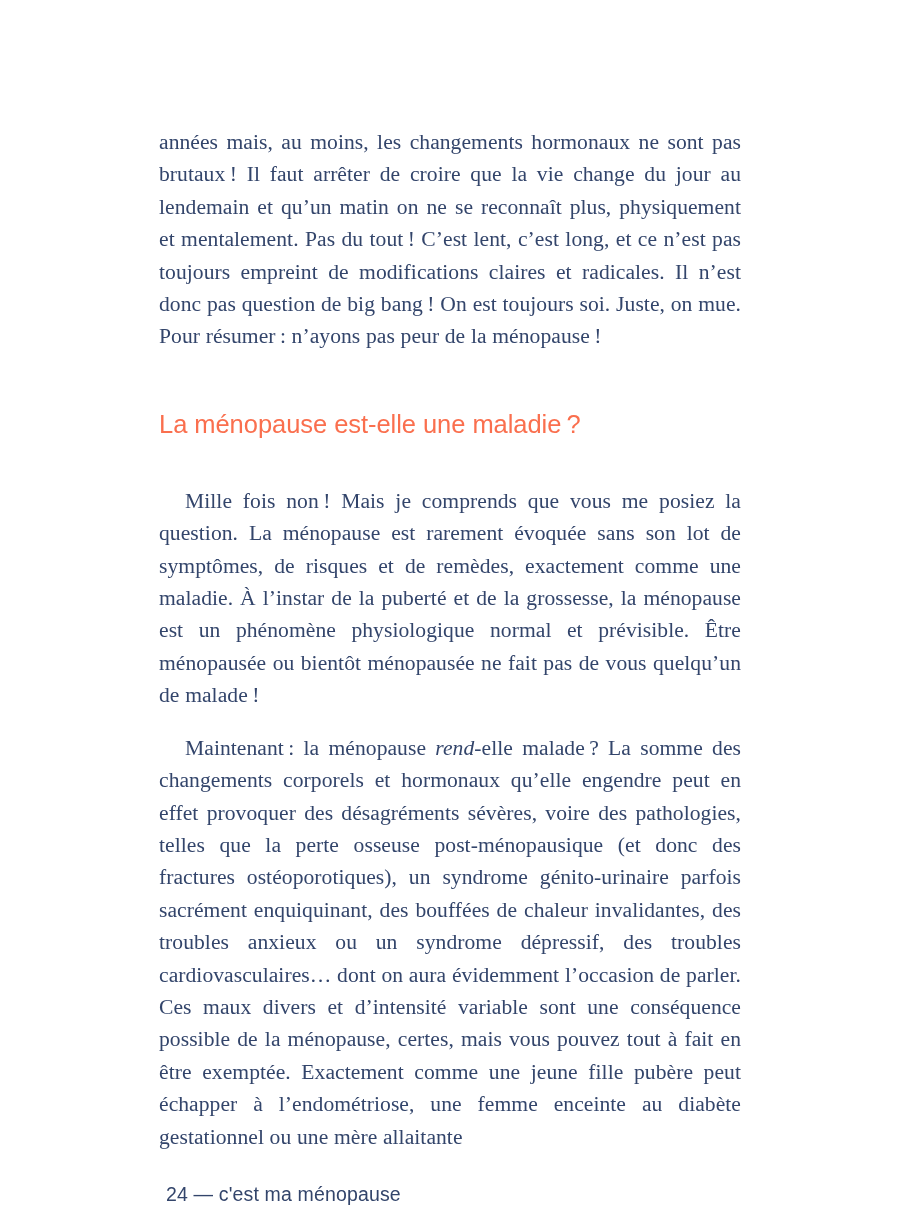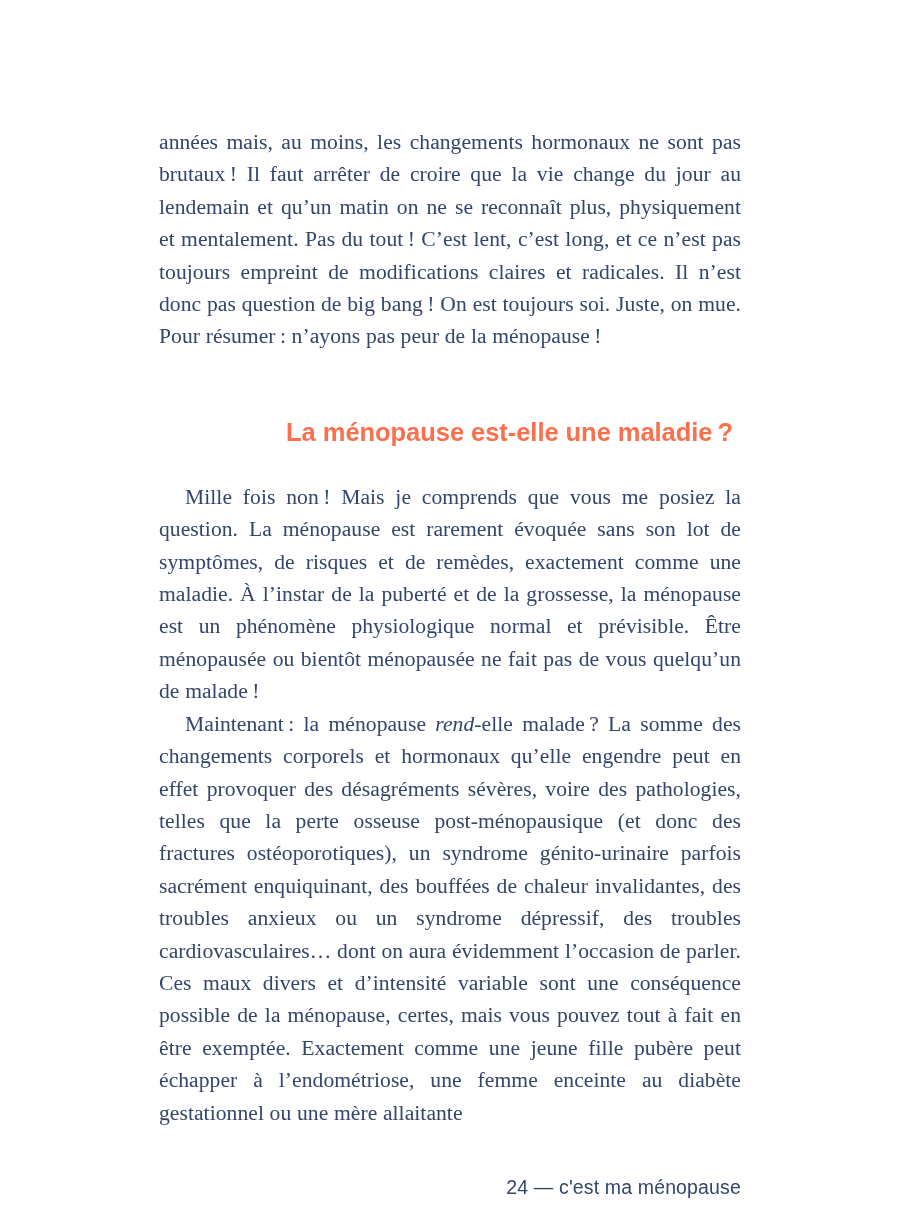--- a/index.html
+++ b/index.html
@@ -41,59 +41,59 @@
     text-align: justify;
     text-justify: inter-word;
     -webkit-hyphens: auto;
     hyphens: auto;
     letter-spacing: 0.05px;
     word-spacing: 0.2px;
   }
 
   p.body-par.indent-first {
     text-indent: 26px;
+    margin-top: 20px;
   }
 
   p.body-par em {
   }
 
   h2.section-heading {
-    margin: 8px;
+    margin: 0;
     color: #fa6f4e;
     font-family: "Liberation Sans", "DejaVu Sans", sans-serif;
     font-size: 25.5px;
-    font-weight: 700;
+    font-weight: 400;
     line-height: 30px;
     letter-spacing: -0.05px;
-    text-align: right;
+    text-align: left;
     white-space: nowrap;
   }
 
   .heading-block {
     padding-top: 56px;
     padding-bottom: 26px;
   }
 
   .page-footer {
     position: absolute;
     left: 159px;
     top: 1166px;
     width: 582px;
   }
 
   .footer-text {
-    margin: 0;
+    margin: 7px;
     color: #33456b;
     font-family: "Liberation Sans", "DejaVu Sans", sans-serif;
     font-size: 19.5px;
     line-height: 26px;
     font-weight: 400;
     letter-spacing: 0.15px;
     white-space: nowrap;
-    text-align: right;
   }
 </style>
 </head>
 <body>
 
 <div class="page">
 
   <div class="text-column">
 
     <p class="body-par">années mais, au moins, les changements hormonaux ne sont pas brutaux ! Il faut arrêter de croire que la vie change du jour au lendemain et qu’un matin on ne se reconnaît plus, physiquement et mentalement. Pas du tout ! C’est lent, c’est long, et ce n’est pas toujours empreint de modifications claires et radicales. Il n’est donc pas question de big bang ! On est toujours soi. Juste, on mue. Pour résumer : n’ayons pas peur de la ménopause !</p>

